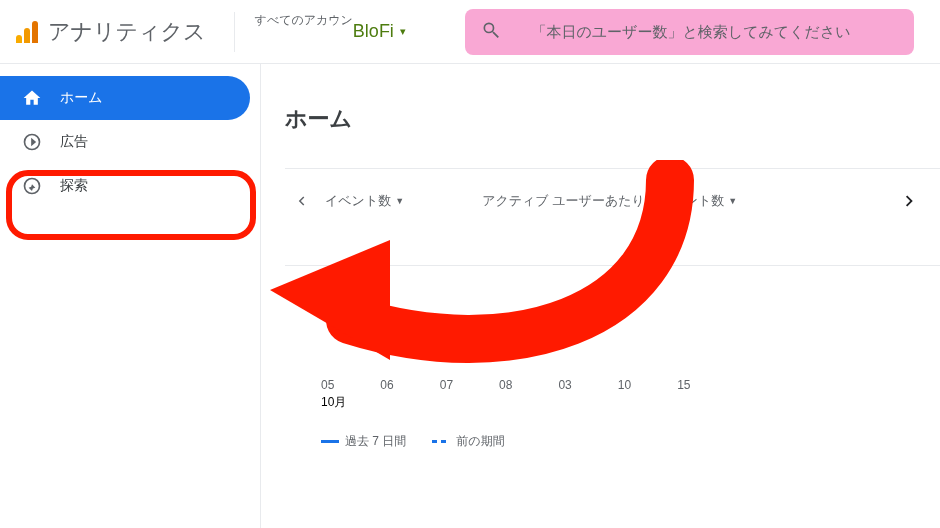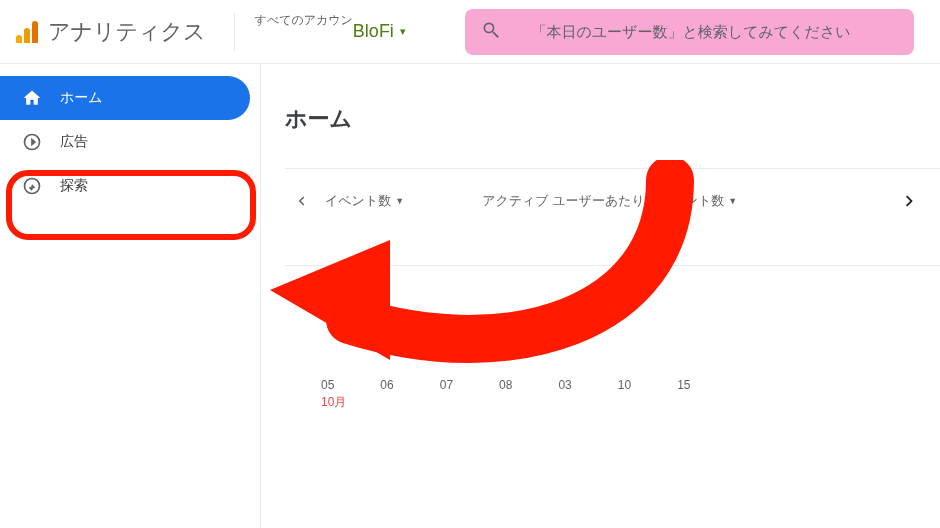--- a/index.html
+++ b/index.html
@@ -37,21 +37,21 @@
 
   .card { margin-left:24px; border-top:1px solid #e8eaed; padding-top:12px; }
   .card-header { display:flex; align-items:center; gap:8px; height:40px; position:relative; }
   .chev { width:32px; display:flex; justify-content:center; align-items:center; color:#5f6368; cursor:pointer; }
   .metric { font-size:13px; color:#5f6368; display:flex; align-items:center; gap:4px; cursor:pointer; }
   .metric .tri { font-size:9px; }
   .chev-right { position:absolute; right:14px; }
   .card-sep { border-top:1px solid #e8eaed; margin-top:44px; }
 
   .axis { display:flex; gap:46px; padding-left:36px; margin-top:112px; font-size:12px; color:#5f6368; }
-  .axis-month { padding-left:36px; font-size:12px; color:#ef4444; margin-top:2px; }
+  .axis-month { padding-left:36px; font-size:12px; color:#000000; margin-top:2px; }
 
   .legend { display:flex; gap:26px; padding-left:36px; margin-top:22px; font-size:12px; color:#5f6368; align-items:center; }
   .legend .swatch { width:18px; height:3px; display:inline-block; vertical-align:middle; margin-right:6px; }
   .swatch.solid { background:#1a73e8; }
   .swatch.dashed { background: repeating-linear-gradient(90deg,#1a73e8 0 5px, transparent 5px 9px); }
 
   
   .arrow-svg { position:absolute; left:250px; top:160px; width:450px; height:260px; pointer-events:none; }
 </style>
 </head>
@@ -137,20 +137,24 @@
         <span>05</span>
         <span>06</span>
         <span>07</span>
         <span>08</span>
         <span>03</span>
         <span>10</span>
         <span>15</span>
       </div>
       <div class="axis-month">10月</div>
 
+      <div class="legend">
+        <span><span class="swatch solid"></span><span>過去 7 日間</span></span>
+        <span><span class="swatch dashed"></span><span>前の期間</span></span>
+      </div>
     </div>
   </div>
 </div>
 
 <div class="highlight-box"></div>
 <svg class="arrow-svg" viewBox="0 0 450 260">
   <path d="M 420 20 C 420 160, 260 210, 100 160" stroke="#ff1a00" stroke-width="48" fill="none" stroke-linecap="round"></path>
   <polygon points="20,130 140,80 140,200" fill="#ff1a00"></polygon>
 </svg>
 

